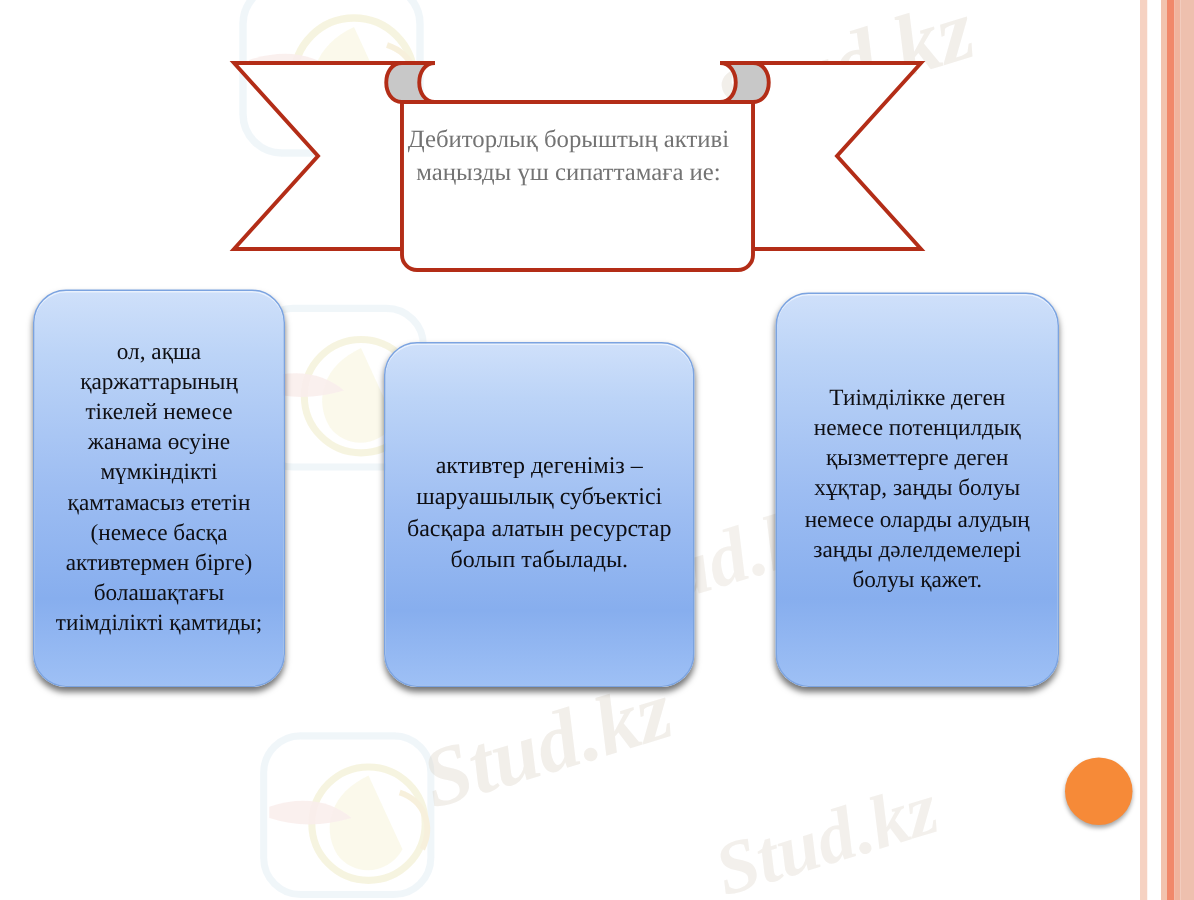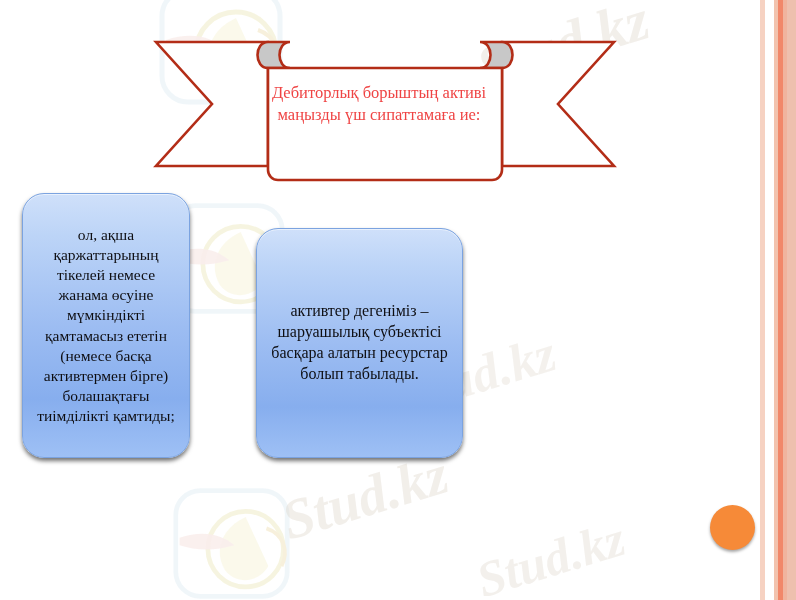--- a/index.html
+++ b/index.html
@@ -65,21 +65,21 @@
   .ribbon svg { display: block; }
 
   .ribbon-text {
     position: absolute;
     left: 118px;
     top: 52px;
     width: 222px;
     text-align: center;
     font-size: 16.5px;
     line-height: 1.34;
-    color: #ef4444;
+    color: #737373;
     font-family: "Liberation Serif", "DejaVu Serif", serif;
   }
 
   
   .box {
     position: absolute;
     box-sizing: border-box;
     border-radius: 22px;
     border: 1px solid #7ba3e0;
     background: linear-gradient(to bottom,
@@ -184,20 +184,23 @@
   </div>
 
   <div class="box" id="box-left">
     <div class="box-text">ол, ақша қаржаттарының тікелей немесе жанама өсуіне мүмкіндікті қамтамасыз ететін (немесе басқа активтермен бірге) болашақтағы тиімділікті қамтиды;</div>
   </div>
 
   <div class="box" id="box-mid">
     <div class="box-text">активтер дегеніміз – шаруашылық субъектісі басқара алатын ресурстар болып табылады.</div>
   </div>
 
+  <div class="box" id="box-right">
+    <div class="box-text">Тиімділікке деген немесе потенцилдық қызметтерге деген хұқтар, заңды болуы немесе оларды алудың заңды дәлелдемелері болуы қажет.</div>
+  </div>
 
   <div class="orange-dot"></div>
 
   <div class="edge-stripes">
     <div class="stripe" style="left:8px;  width:5px;  background:#f6d2c2;"></div>
     <div class="stripe" style="left:13px; width:9px;  background:#ffffff;"></div>
     <div class="stripe" style="left:22px; width:4px;  background:#f2c3ae;"></div>
     <div class="stripe" style="left:26px; width:5px;  background:#f1886a;"></div>
     <div class="stripe" style="left:31px; width:4px;  background:#f0b49e;"></div>
     <div class="stripe" style="left:35px; width:9px;  background:#eec0ae;"></div>

